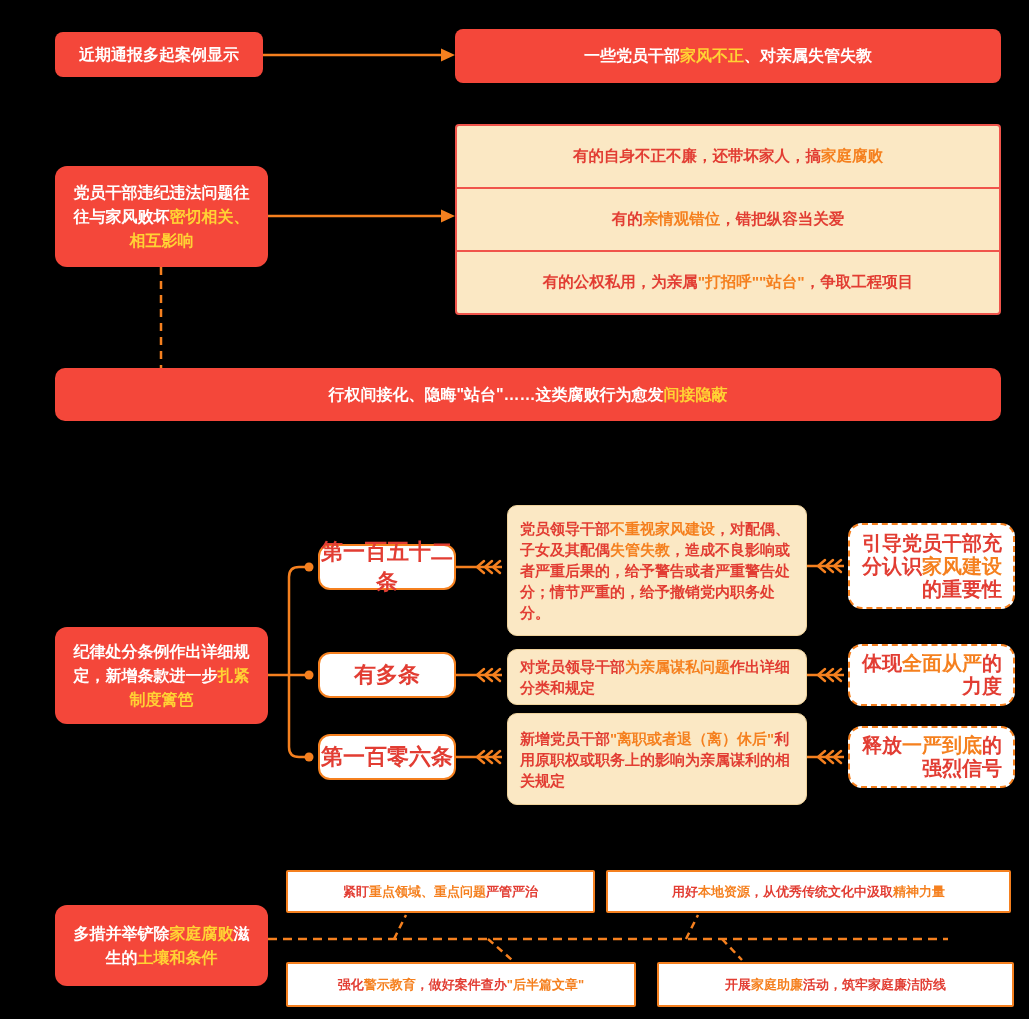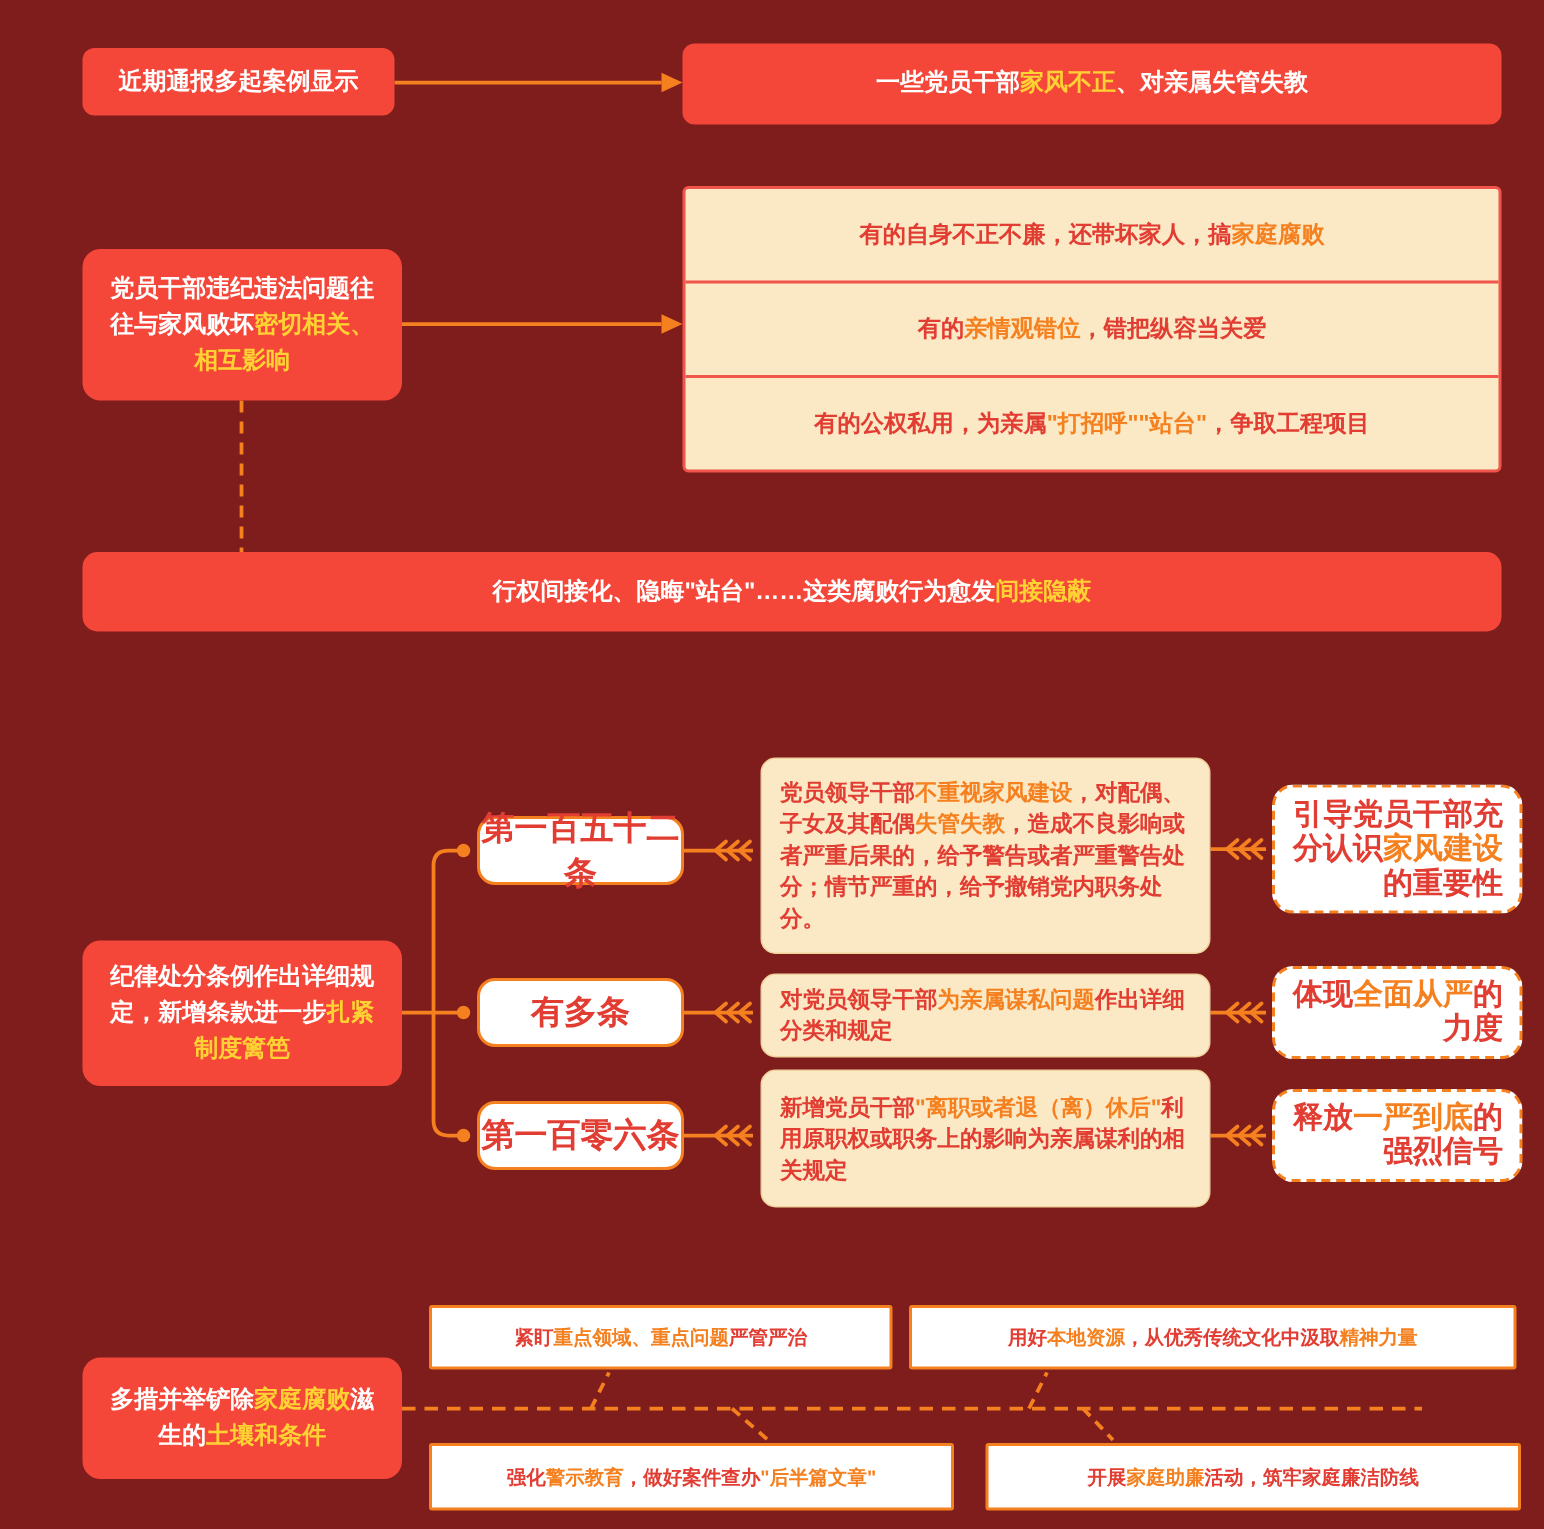--- a/index.html
+++ b/index.html
@@ -1,21 +1,21 @@
 <!DOCTYPE html>
 <html style="--red: #F4473A; --yellow: #FFD234; --orange: #F5801F; --text_red: #E23D33; --tan: #FBE8C4; --tan_border: #EFD29B; --row_border: #F0544B;"><head>
 <meta charset="utf-8">
 <style>
   :root{
     --red:#F4473A; --yellow:#FFD234; --orange:#F5801F;
     --text_red:#E23D33; --tan:#FBE8C4; --tan_border:#EFD29B; --row_border:#F0544B;
   }
   html,body{margin:0;padding:0;background:#ffffff;}
   .canvas{
-    position:relative;width:1029px;height:1019px;overflow:hidden;background:#7f1d1d;
+    position:relative;width:1029px;height:1019px;overflow:hidden;background:#000000;
     font-family:"Liberation Sans","DejaVu Sans",sans-serif;font-weight:bold;
   }
   .abs{position:absolute;box-sizing:border-box;}
   .red-box{
     background:var(--red);color:#fff;border-radius:10px;
     display:flex;align-items:center;justify-content:center;text-align:center;
     padding:6px 12px;line-height:24px;font-size:16px;z-index:2;
   }
   .hl-yellow{color:var(--yellow);}
   .hl-orange{color:var(--orange);}

